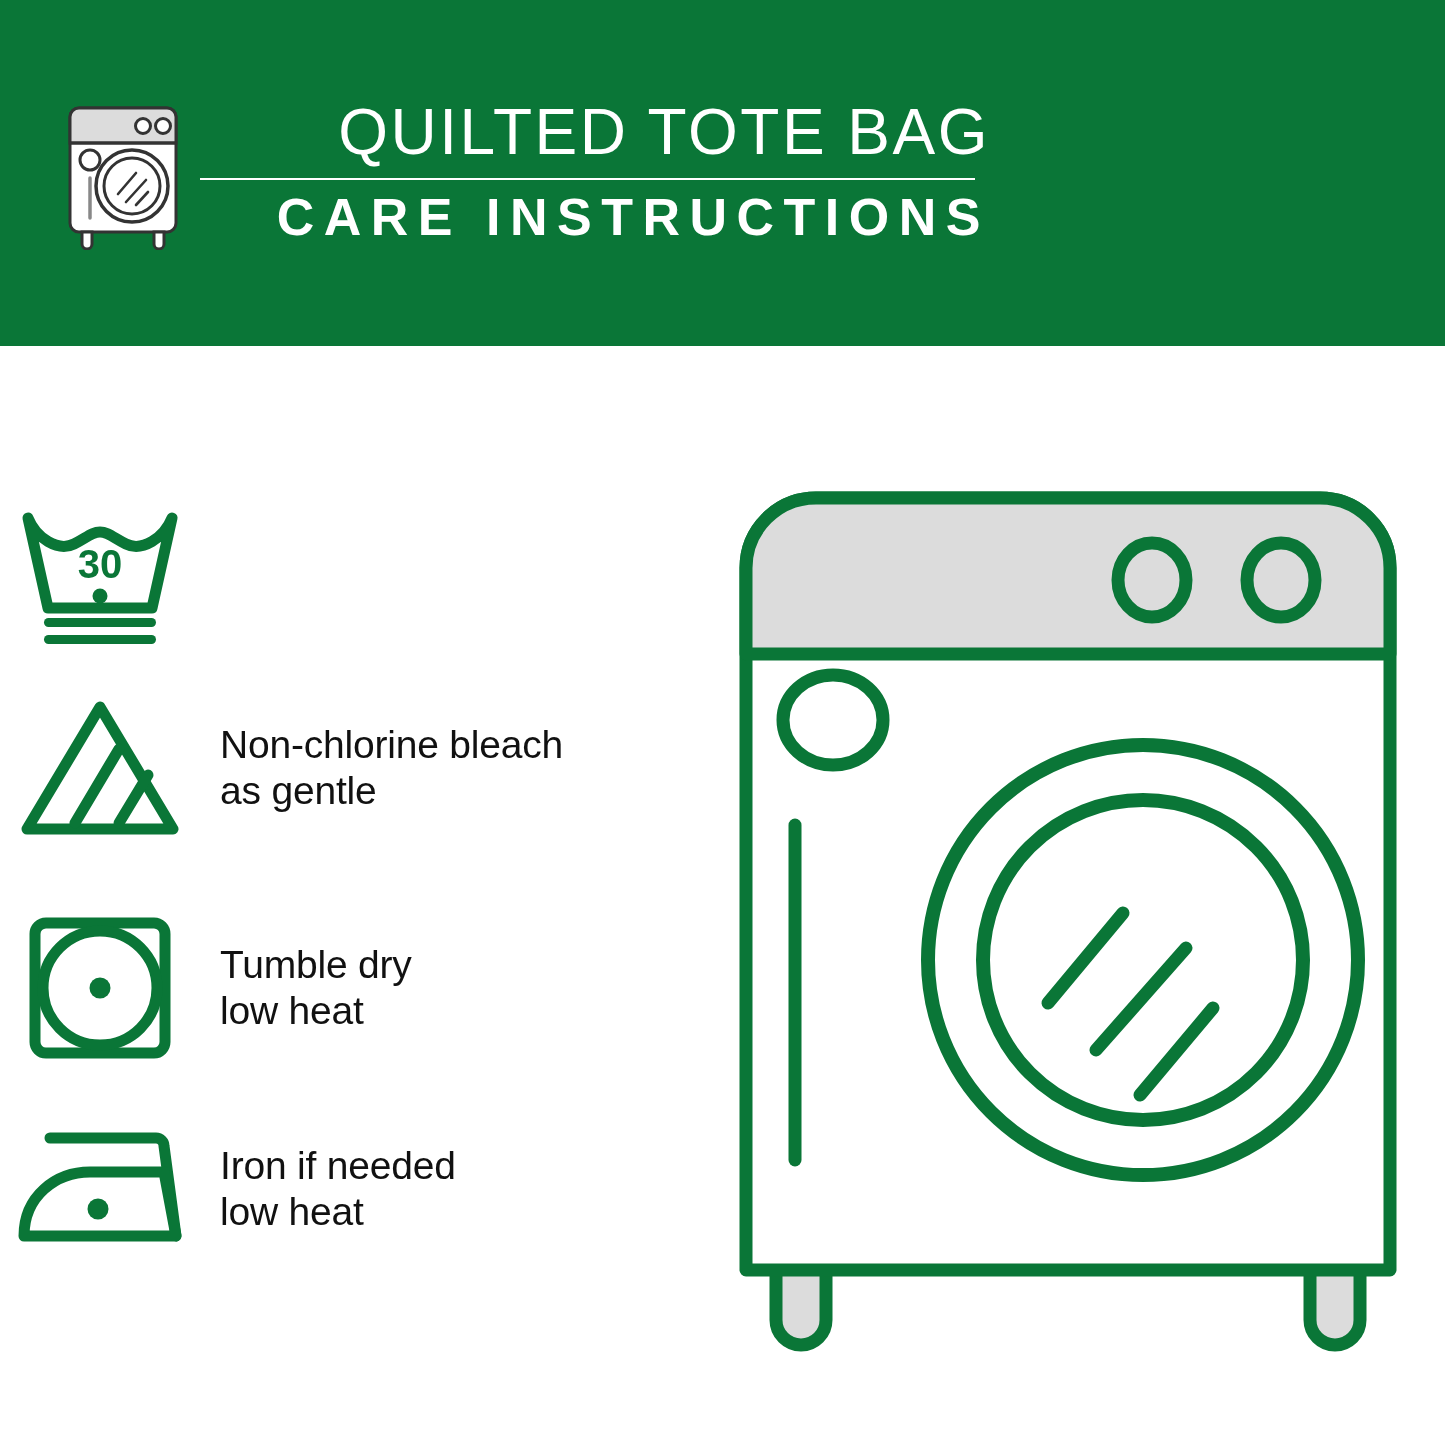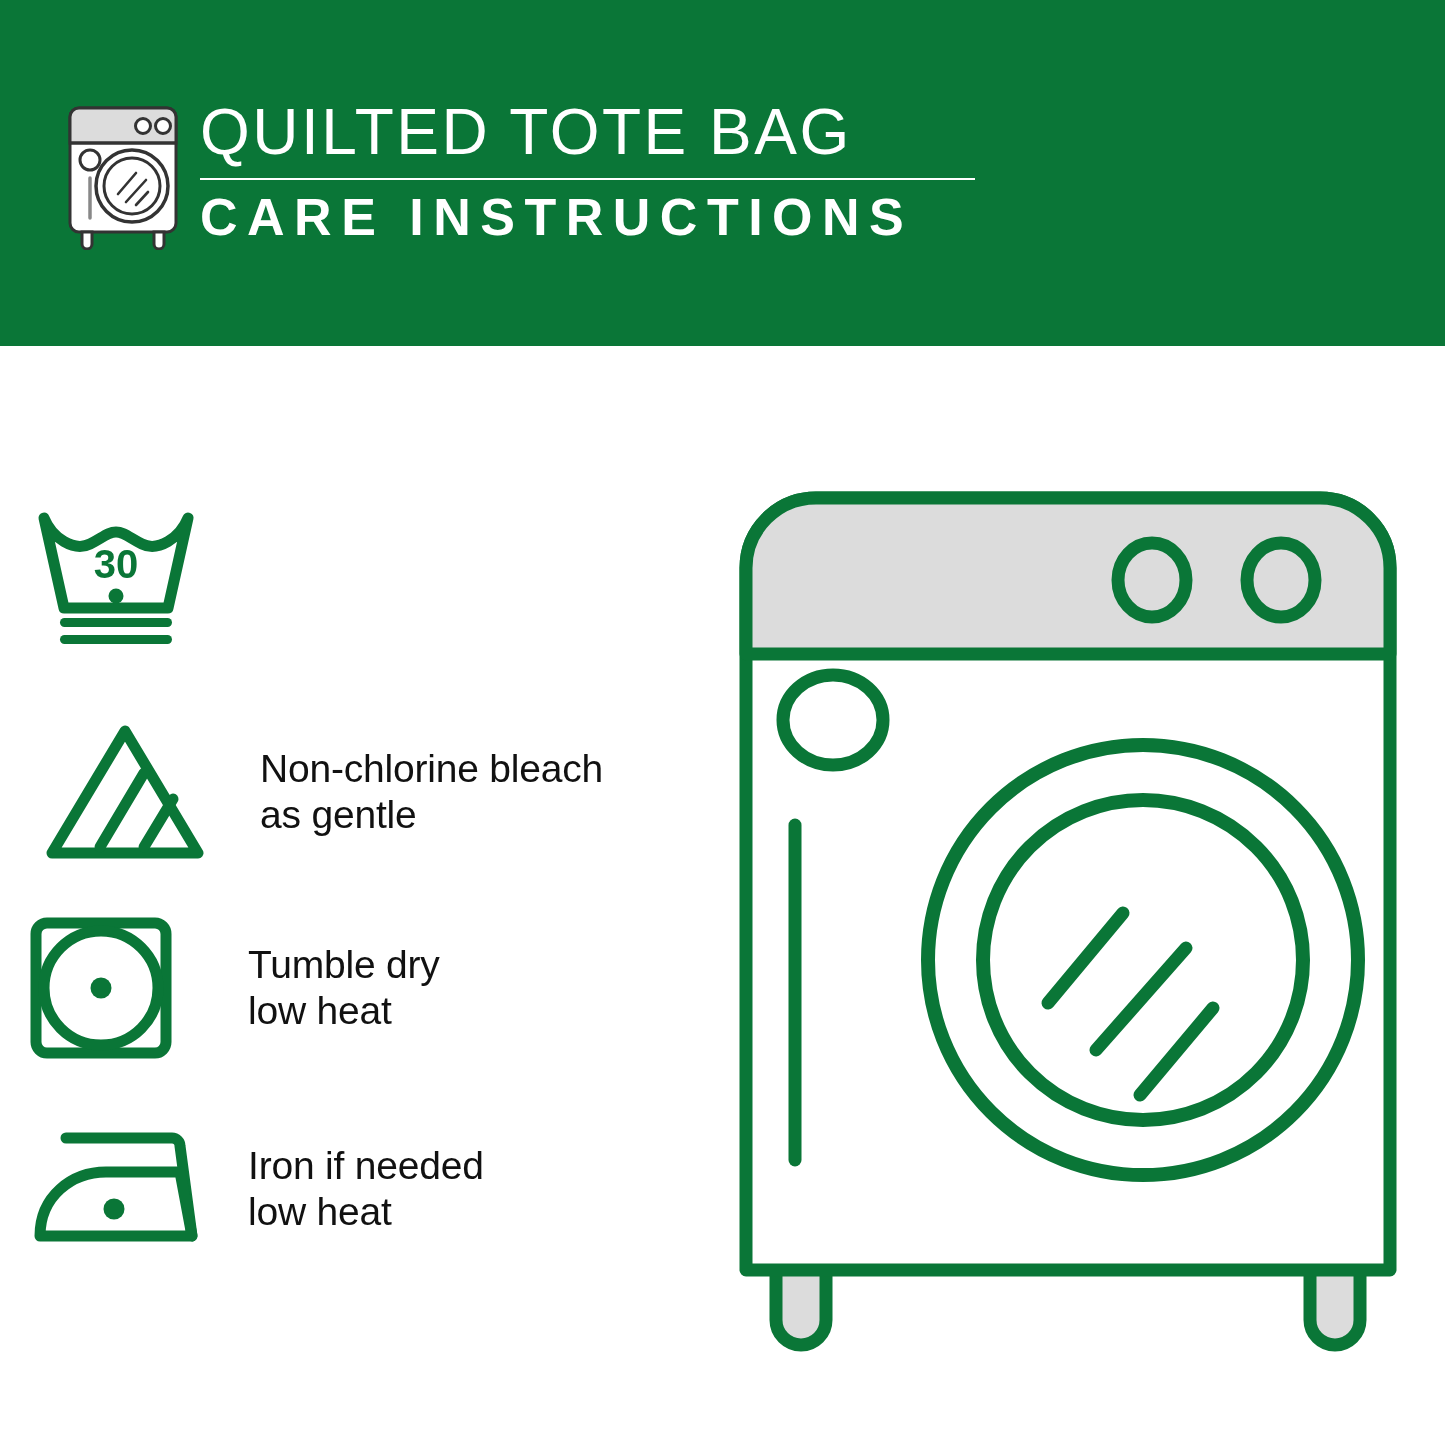--- a/index.html
+++ b/index.html
@@ -16,20 +16,21 @@
   }
 
   
   #header-band {
     position: absolute;
     left: 0; top: 0;
     width: 1445px;
     height: 346px;
     background: #0A7637;
     box-sizing: border-box;
+    text-align: right;
   }
   #header-logo {
     position: absolute;
     left: 64px;
     top: 102px;
     width: 118px;
     height: 148px;
   }
   #header-title-block {
     position: absolute;
@@ -69,32 +70,31 @@
     height: 1099px;
   }
   .care-row {
     position: absolute;
     left: 0;
     width: 700px;
     display: flex;
     align-items: center;
   }
   #care-row-0 { top: 148px;  height: 170px; }
-  #care-row-1 { top: 370px;  height: 152px; margin-left: 12px; }
+  #care-row-1 { top: 346px;  height: 152px; }
   #care-row-2 { top: 562px;  height: 160px; }
   #care-row-3 { top: 768px;  height: 150px; }
 
   .care-symbol {
     width: 200px;
     min-width: 200px;
     height: 100%;
     display: flex;
     align-items: center;
-    justify-content: flex-start;
-    padding-left: 28px;
+    justify-content: center;
   }
   .care-symbol svg { display: block; }
 
   .care-text {
     color: #111111;
     font-size: 39px;
     line-height: 1.17;
     font-weight: 400;
     letter-spacing: -0.2px;
     padding-left: 20px;

